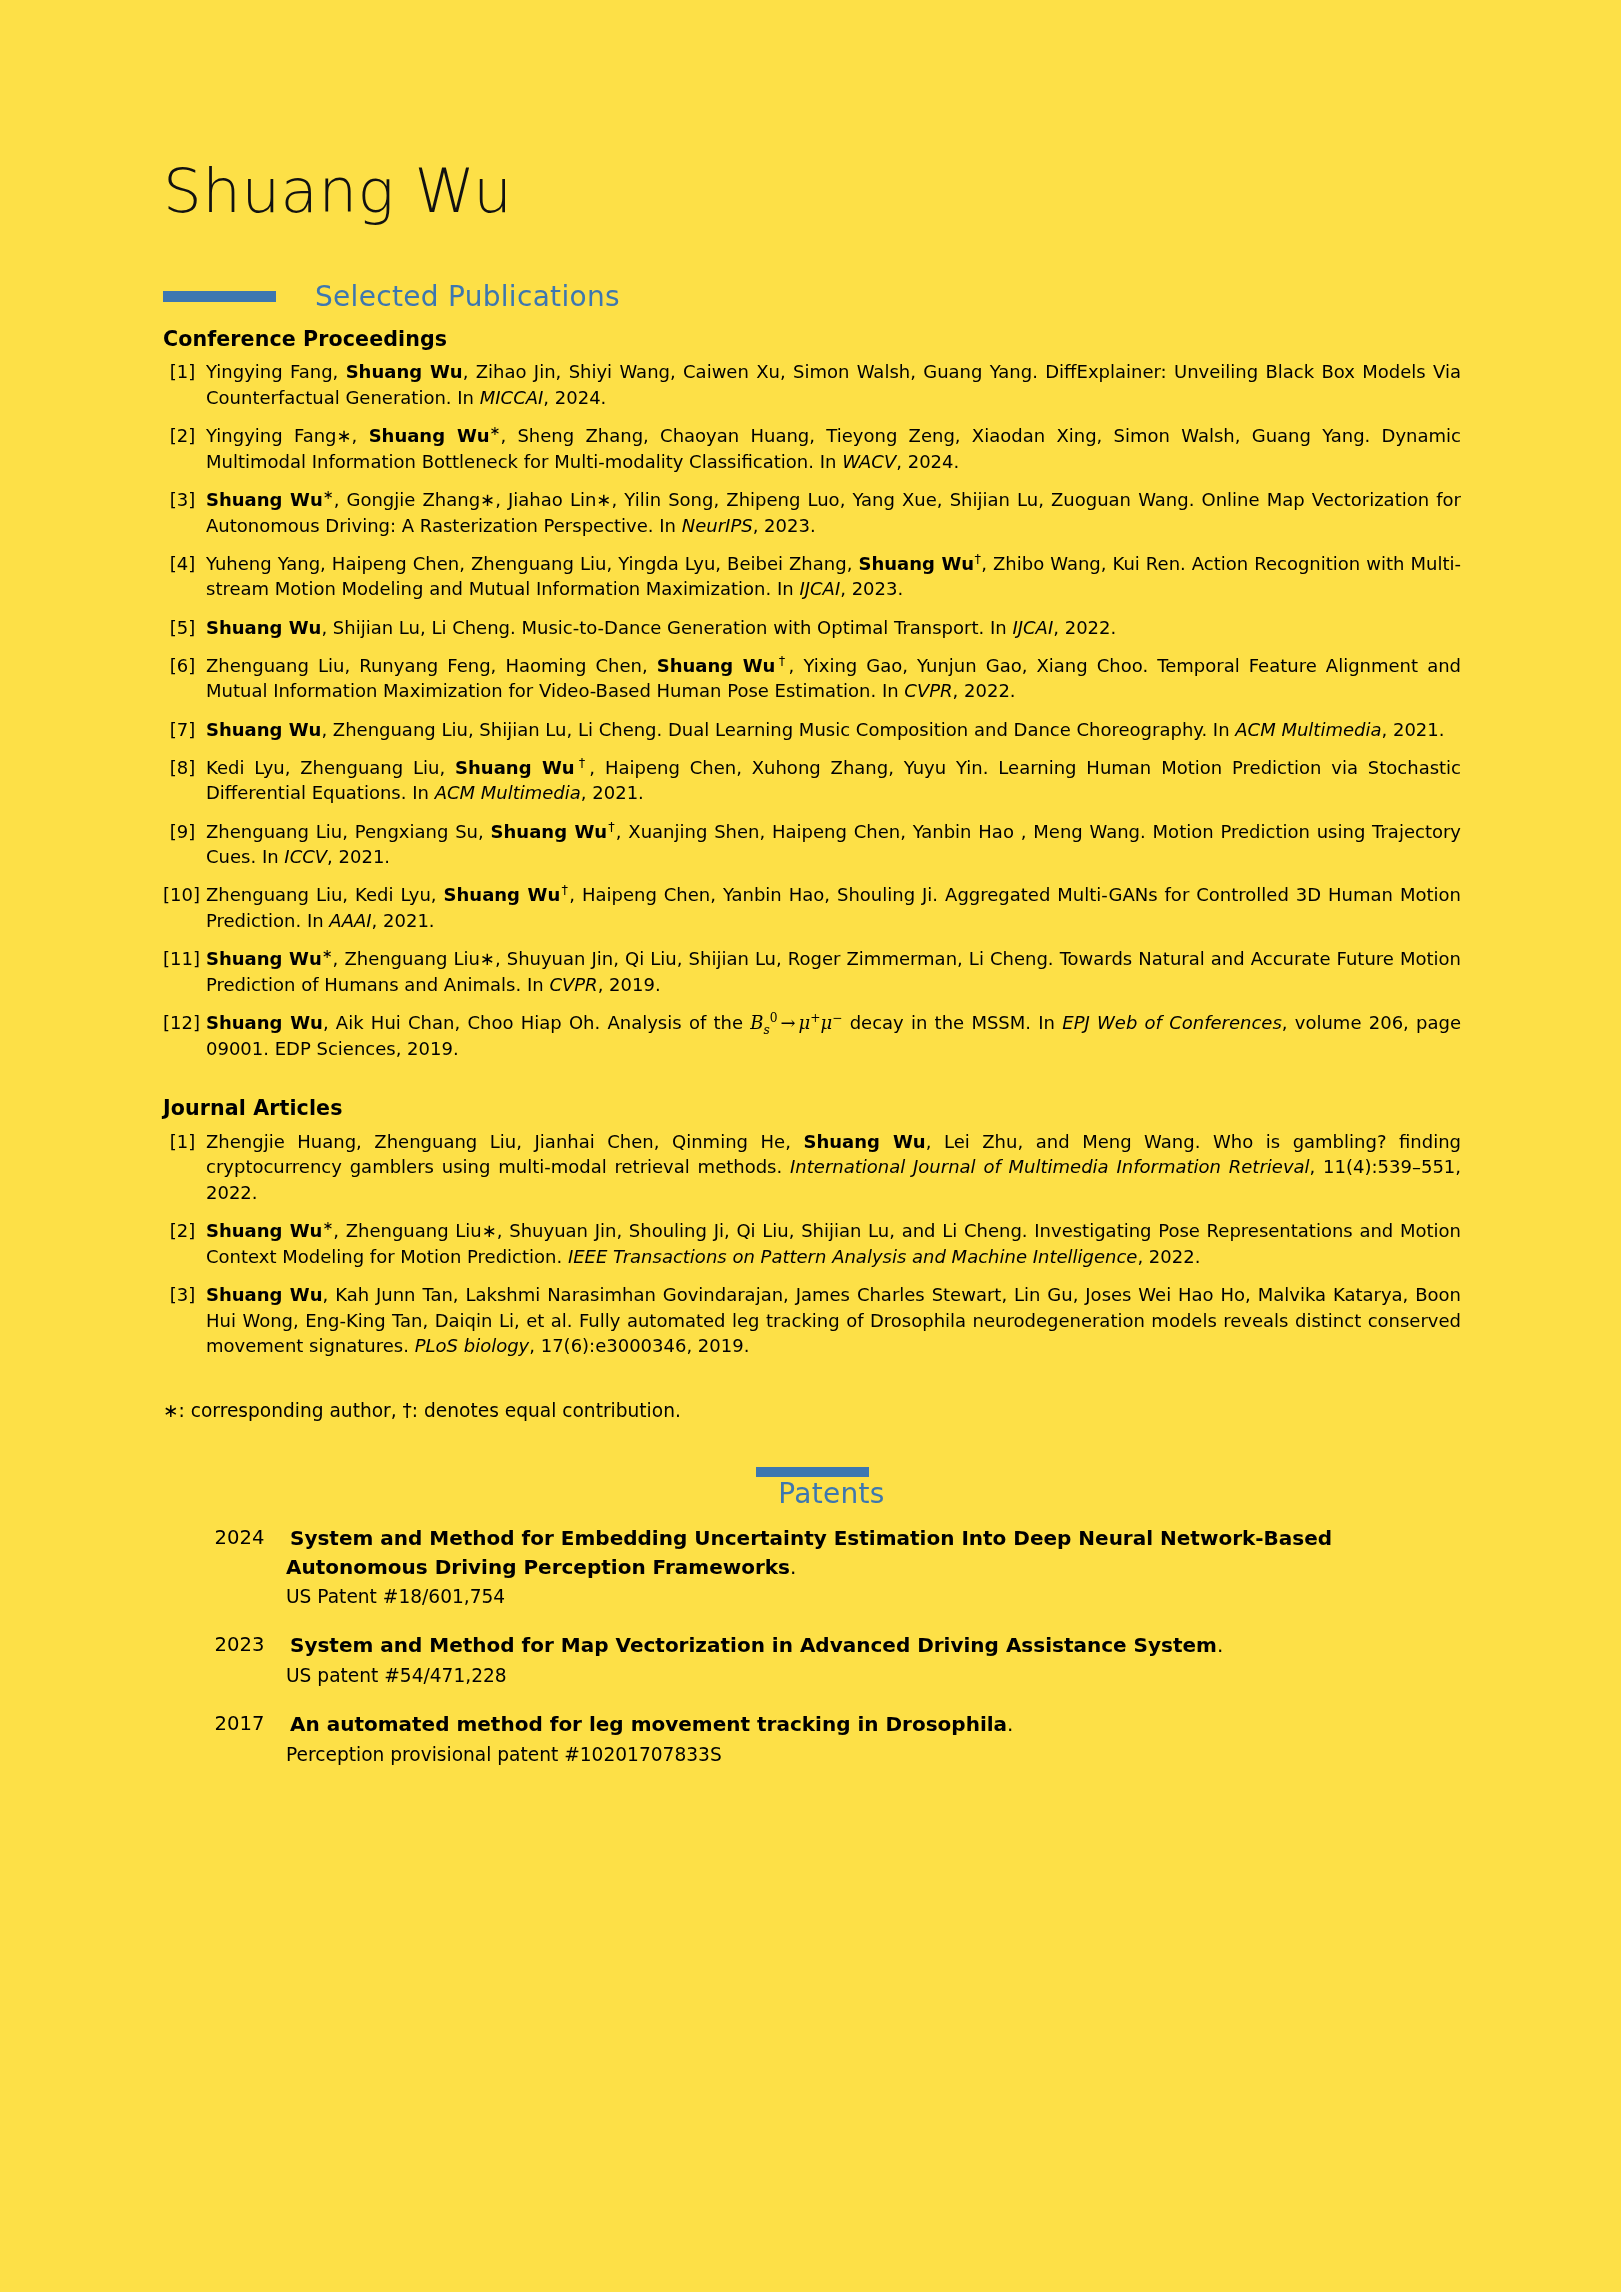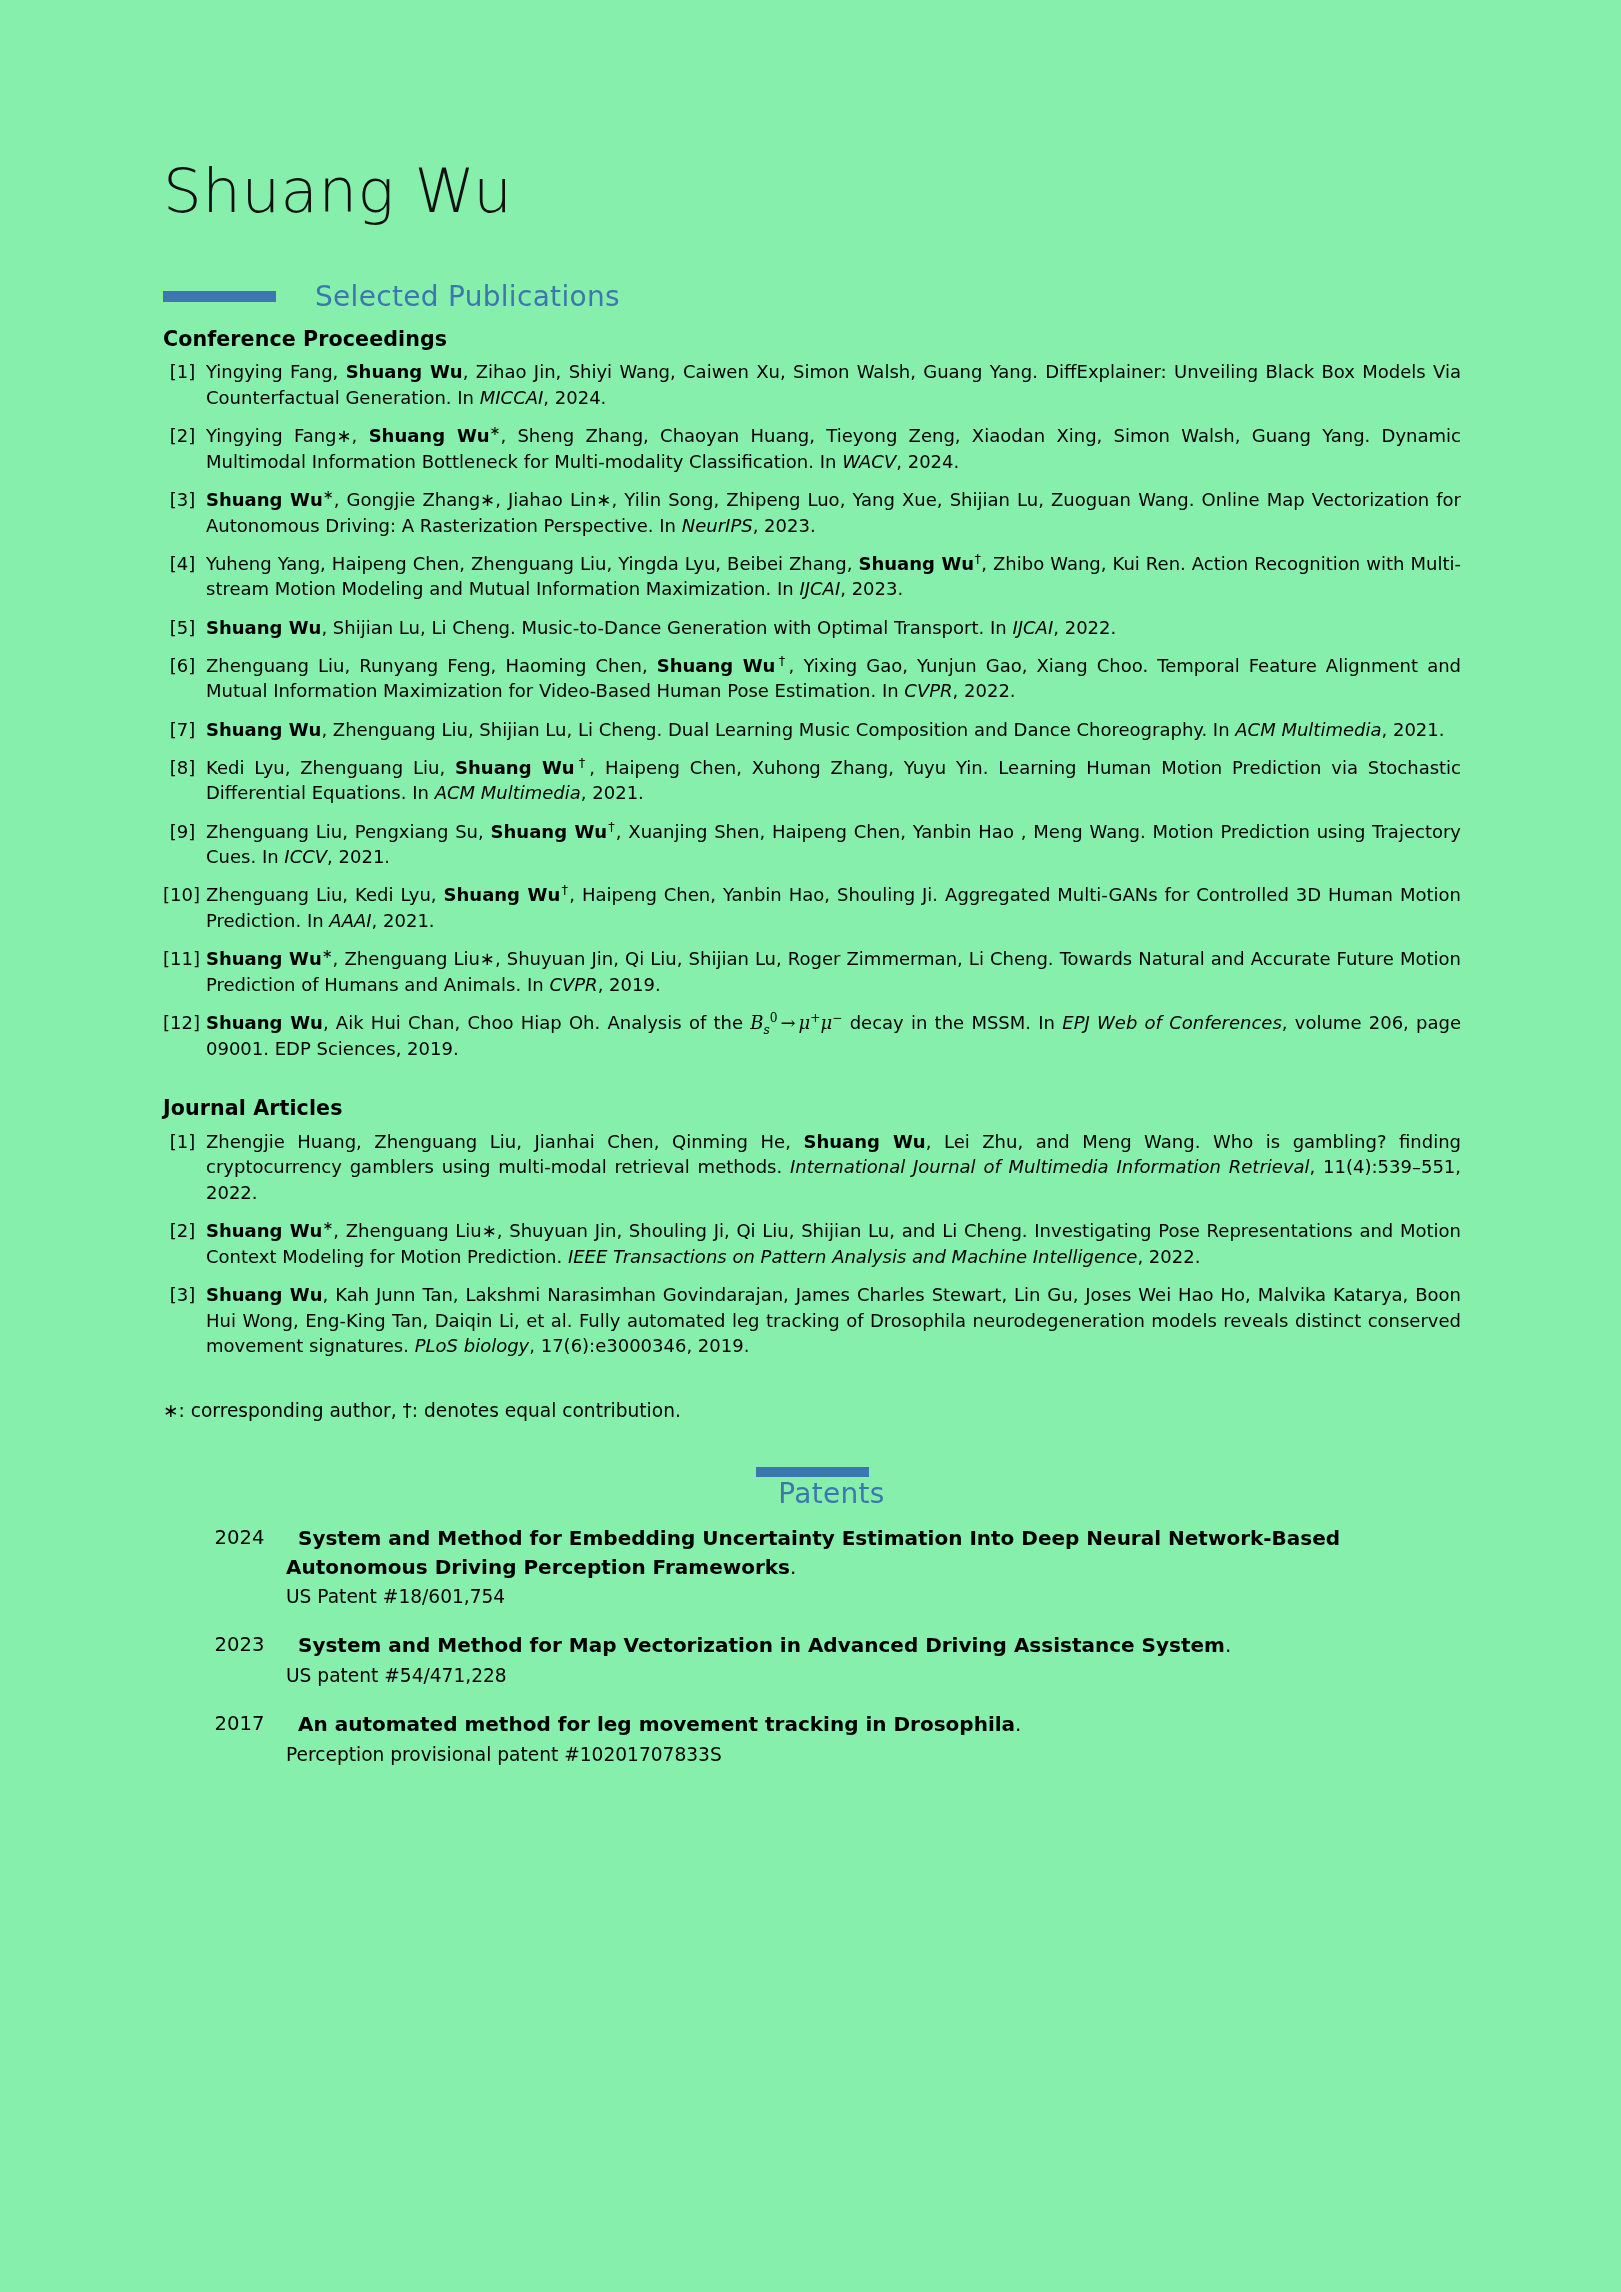--- a/index.html
+++ b/index.html
@@ -4,21 +4,21 @@
 <style>
   html, body {
     margin: 0;
     padding: 0;
     background: #ffffff;
   }
   .page {
     position: relative;
     width: 1621px;
     height: 2293px;
-    background: #86efac;
+    background: #fde047;
     font-family: "DejaVu Sans", sans-serif;
     color: #000000;
     box-sizing: border-box;
     padding: 0;
     overflow: hidden;
   }
   .content {
     position: absolute;
     left: 163px;
     top: 0;
@@ -153,21 +153,21 @@
     padding-right: 21.6px;
     box-sizing: border-box;
     font-size: 19.6px;
     line-height: 1.42;
   }
   .patent-body { flex: 1 1 auto; }
   .patent-title {
     font-size: 20px;
     font-weight: bold;
     line-height: 1.42;
-    margin: 12px;
+    margin: 4px;
   }
   .patent-title .period { font-weight: normal; }
   .patent-sub {
     font-size: 18.6px;
     line-height: 1.4;
     margin: 2.9px 0 0 0;
   }
 </style>
 </head>
 <body>

